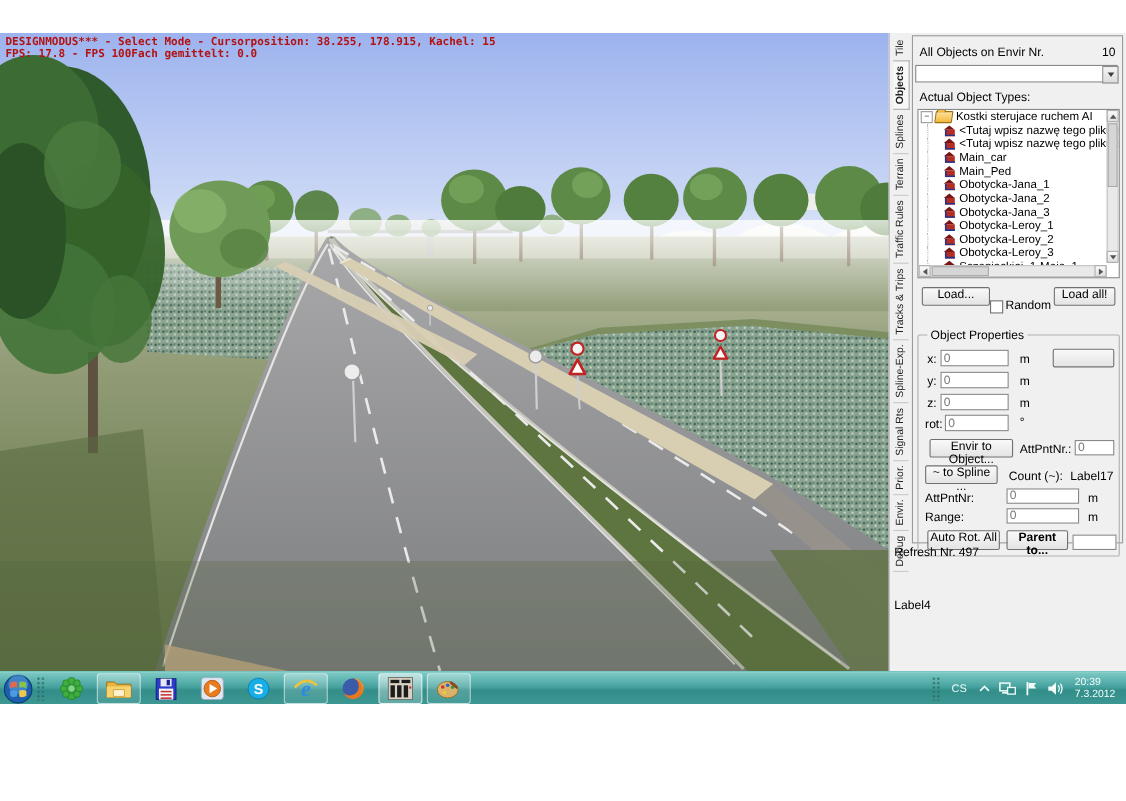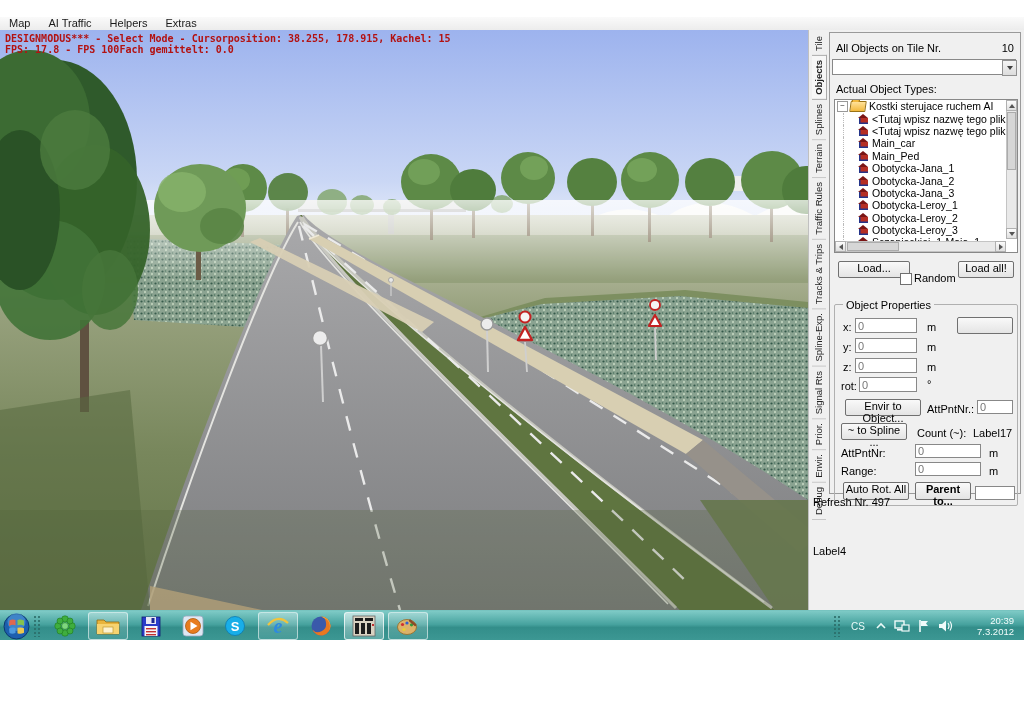--- a/index.html
+++ b/index.html
@@ -73,35 +73,29 @@
     background:linear-gradient(#7ecac6,#46a29e 45%,#338e8a 55%,#3d9894);border-top:1px solid #77c4c0;display:flex;align-items:center;}
   #start-orb{width:27px;height:27px;margin-left:3px;flex:none;}
   .grip{width:8px;height:22px;margin:0 3px;flex:none;
     background-image:radial-gradient(circle,#2a6a66 1px,transparent 1.2px);background-size:4px 4px;opacity:.8;}
   .task-btn{width:38px;height:26px;margin:0 2px;display:flex;align-items:center;justify-content:center;flex:none;border-radius:3px;}
   .task-btn.framed{border:1px solid rgba(255,255,255,.55);background:linear-gradient(rgba(255,255,255,.30),rgba(255,255,255,.06));}
   .task-btn.pressed{border:1px solid rgba(255,255,255,.7);background:linear-gradient(rgba(255,255,255,.55),rgba(255,255,255,.18));}
   #tray{margin-left:auto;display:flex;align-items:center;height:30px;}
   #tray .lang{color:#eafaf8;font-size:10px;margin:0 7px;}
   .tray-ico{margin:0 4px;display:flex;align-items:center;}
-  #clock{color:#f2fdfc;font-size:9.5px;text-align:right;line-height:11px;margin:0 10px 0 20px;}
+  #clock{color:#f2fdfc;font-size:9.5px;text-align:left;line-height:11px;margin:0 10px 0 6px;}
   #below-bar{position:absolute;left:0;top:640px;width:1024px;height:88px;background:#fff;}
 </style>
 </head>
 <body>
 
 <div id="stage">
 
 
-  <div id="menubar">
-    <span class="menu-item">Map</span>
-    <span class="menu-item">AI Traffic</span>
-    <span class="menu-item">Helpers</span>
-    <span class="menu-item">Extras</span>
-  </div>
 
   <div id="viewport">
     <svg width="808" height="580" viewBox="0 0 808 580">
       <defs>
         <linearGradient id="sky" x1="0" y1="0" x2="0" y2="1">
           <stop offset="0" stop-color="#9db3ee"></stop>
             <stop offset="0.72" stop-color="#cad7f5"></stop>
             <stop offset="1" stop-color="#eef2fb"></stop>
         </linearGradient>
         <linearGradient id="ground" x1="0" y1="0" x2="0" y2="1">
@@ -262,21 +256,21 @@
       <div class="vtab">Traffic Rules</div>
       <div class="vtab">Tracks &amp; Trips</div>
       <div class="vtab">Spline-Exp.</div>
       <div class="vtab">Signal Rts</div>
       <div class="vtab">Prior.</div>
       <div class="vtab">Envir.</div>
       <div class="vtab">Debug</div>
     </div>
 
     <div id="tabpage">
-      <span class="plabel" style="left:6px;top:9px">All Objects on Tile Nr.</span>
+      <span class="plabel" style="left:6px;top:9px">All Objects on Envir Nr.</span>
       <span class="plabel" style="left:158px;top:9px;width:26px;text-align:right">10</span>
 
       <div class="sunkeninput" id="combo"></div>
       <div id="combo-arrow">
           <div class="arr-down"></div>
         </div>
 
       <span class="plabel" style="left:6px;top:50px">Actual Object Types:</span>
 
       <div id="treelist">
@@ -386,21 +380,21 @@
         <div class="sb" style="left:0;bottom:0;width:171px;height:11px;"></div>
         <div class="sb-btn" style="left:0;bottom:0">
             <div class="tri-lf"></div>
           </div>
         <div class="sb-btn" style="left:160px;bottom:0">
             <div class="tri-rt"></div>
           </div>
         <div class="sb-thumb" style="left:12px;bottom:1px;width:52px;height:9px"></div>
       </div>
 
-      <div class="btn" style="left:8px;top:228px;width:72px;height:17px">Load...</div>
+      <div class="btn" style="left:8px;top:228px;width:62px;height:17px">Load...</div>
       <div id="chk-random"></div>
       <span class="plabel" style="left:84px;top:239px">Random</span>
       <div class="btn" style="left:128px;top:228px;width:56px;height:17px">Load all!</div>
 
       <div id="groupbox">
         <span id="group-title">Object Properties</span>
 
         <span class="plabel" style="left:8px;top:16px">x:</span>
         <input class="sunkeninput" style="left: 20px; top: 13px; width: 62px; height: 15px;" readonly="" value="0">
         <span class="plabel" style="left:92px;top:16px">m</span>

